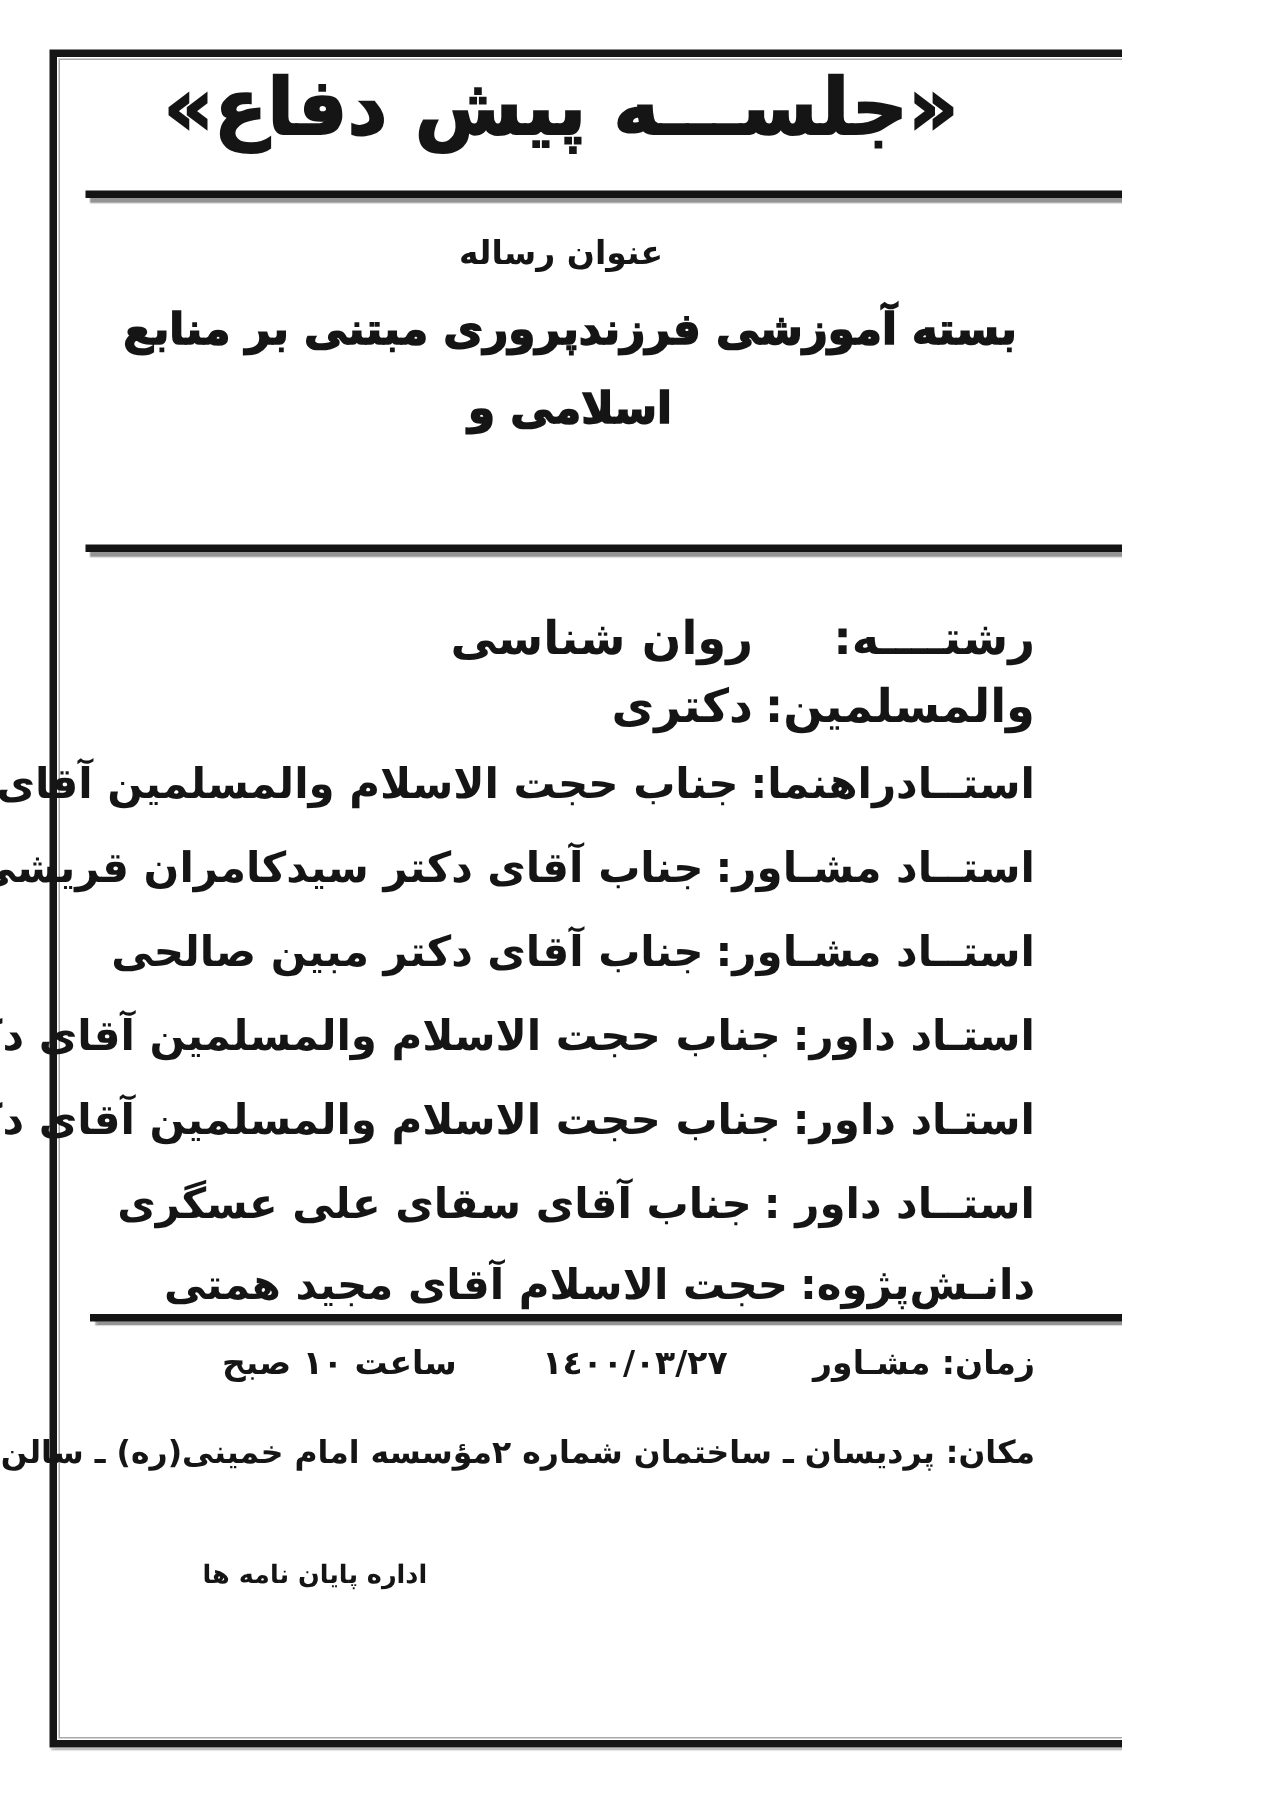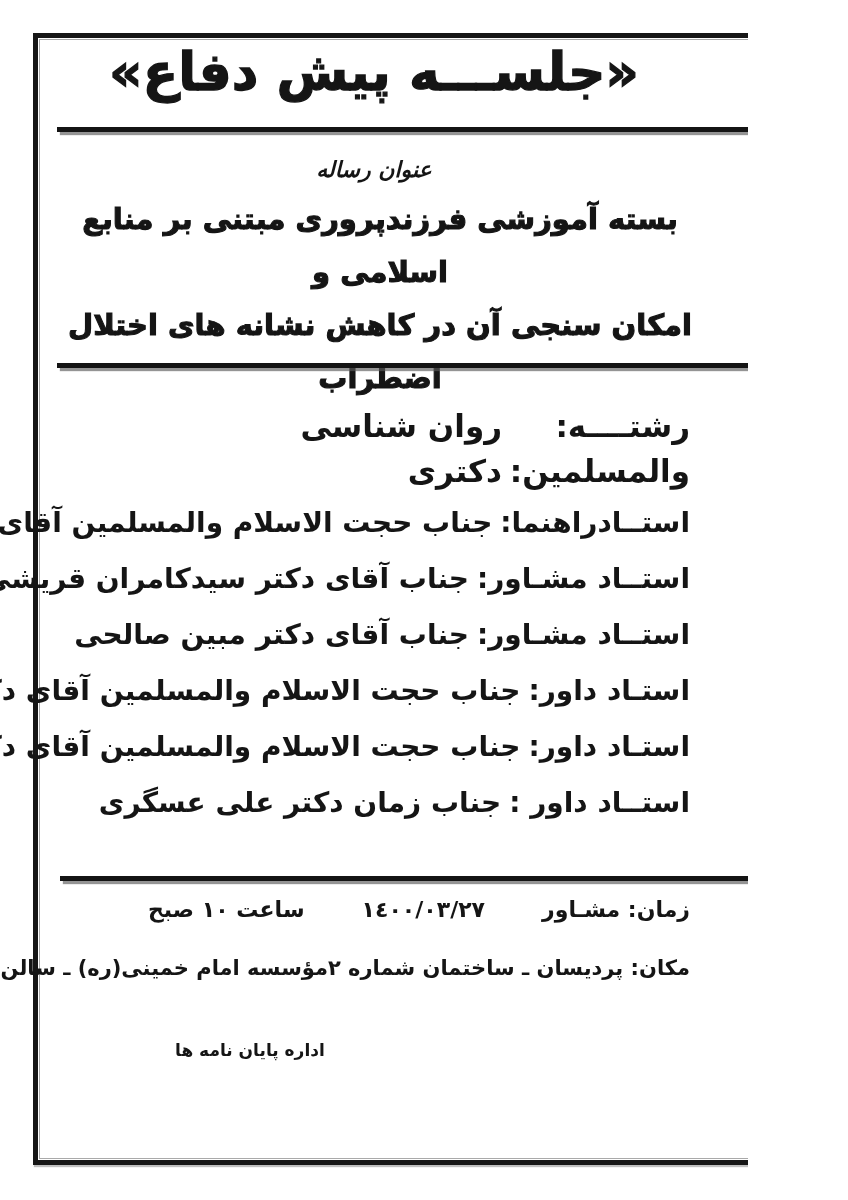--- a/index.html
+++ b/index.html
@@ -58,21 +58,20 @@
   .rule3 { left: 60px;  width: 733px; top: 876px; height: 5px; }
   .section-label {
     position: absolute;
     left: 40px;
     right: 40px;
     top: 157px;
     direction: rtl;
     text-align: center;
     font-size: 22px;
     font-weight: bold;
-    font-style: italic;
   }
   .thesis-title {
     position: absolute;
     left: 54px;
     right: 42px;
     top: 193px;
     direction: rtl;
     text-align: center;
     font-size: 29px;
     font-weight: bold;
@@ -129,39 +128,37 @@
     white-space: nowrap;
   }
   .footer-note {
     position: absolute;
     left: 135px;
     top: 1040px;
     direction: rtl;
     font-size: 17px;
     font-weight: bold;
     white-space: nowrap;
-    margin-left: 40px;
   }
 </style>
 </head>
 <body>
 
 <div class="page">
   <div class="frame">
     <div class="frame-inner"></div>
   </div>
 
   <h1 class="main-title">«جلســـه پیش دفاع»</h1>
   <div class="rule rule1"></div>
 
   <div class="section-label">عنوان رساله</div>
 
   <div class="thesis-title">
     <div>بسته آموزشی فرزندپروری مبتنی بر منابع اسلامی و</div>
-    <div>امکان سنجی آن در کاهش نشانه های اختلال اضطراب</div>
   </div>
   <div class="rule rule2"></div>
 
   <div class="kv-row" style="top:408px">
     <span class="kv-label">رشتــــه:</span><span class="kv-value">روان شناسی</span>
   </div>
   <div class="kv-row" style="top:453px">
     <span class="kv-label">والمسلمین:</span><span class="kv-value">دکتری</span>
   </div>
 
@@ -174,21 +171,24 @@
   <div class="p-row" style="top:562px">
     <span class="p-label">استــاد مشـاور:</span><span>جناب آقای دکتر سیدکامران قریشی</span>
   </div>
   <div class="p-row" style="top:674px">
     <span class="p-label">استـاد داور:</span><span>جناب حجت الاسلام والمسلمین آقای دکتر محمدناصر سقای بی ریا</span>
   </div>
   <div class="p-row" style="top:730px">
     <span class="p-label">استـاد داور:</span><span>جناب حجت الاسلام والمسلمین آقای دکتر رحیم ناروئی</span>
   </div>
   <div class="p-row" style="top:786px">
-    <span class="p-label">استــاد داور :</span><span>جناب زمان دکتر علی عسگری</span>
+    <span class="p-label">استــاد داور :</span><span>جناب آقای سقای علی عسگری</span>
+  </div>
+  <div class="p-row" style="top:840px">
+    <span class="p-label">دانـش‌پژوه:</span><span>حجت الاسلام آقای مجید همتی</span>
   </div>
 
   <div class="rule rule3"></div>
 
   <div class="sched-row">
     <span>زمان: مشـاور</span>
     <span>١٤٠٠/٠٣/٢٧</span>
     <span>ساعت ١٠ صبح</span>
   </div>
 

